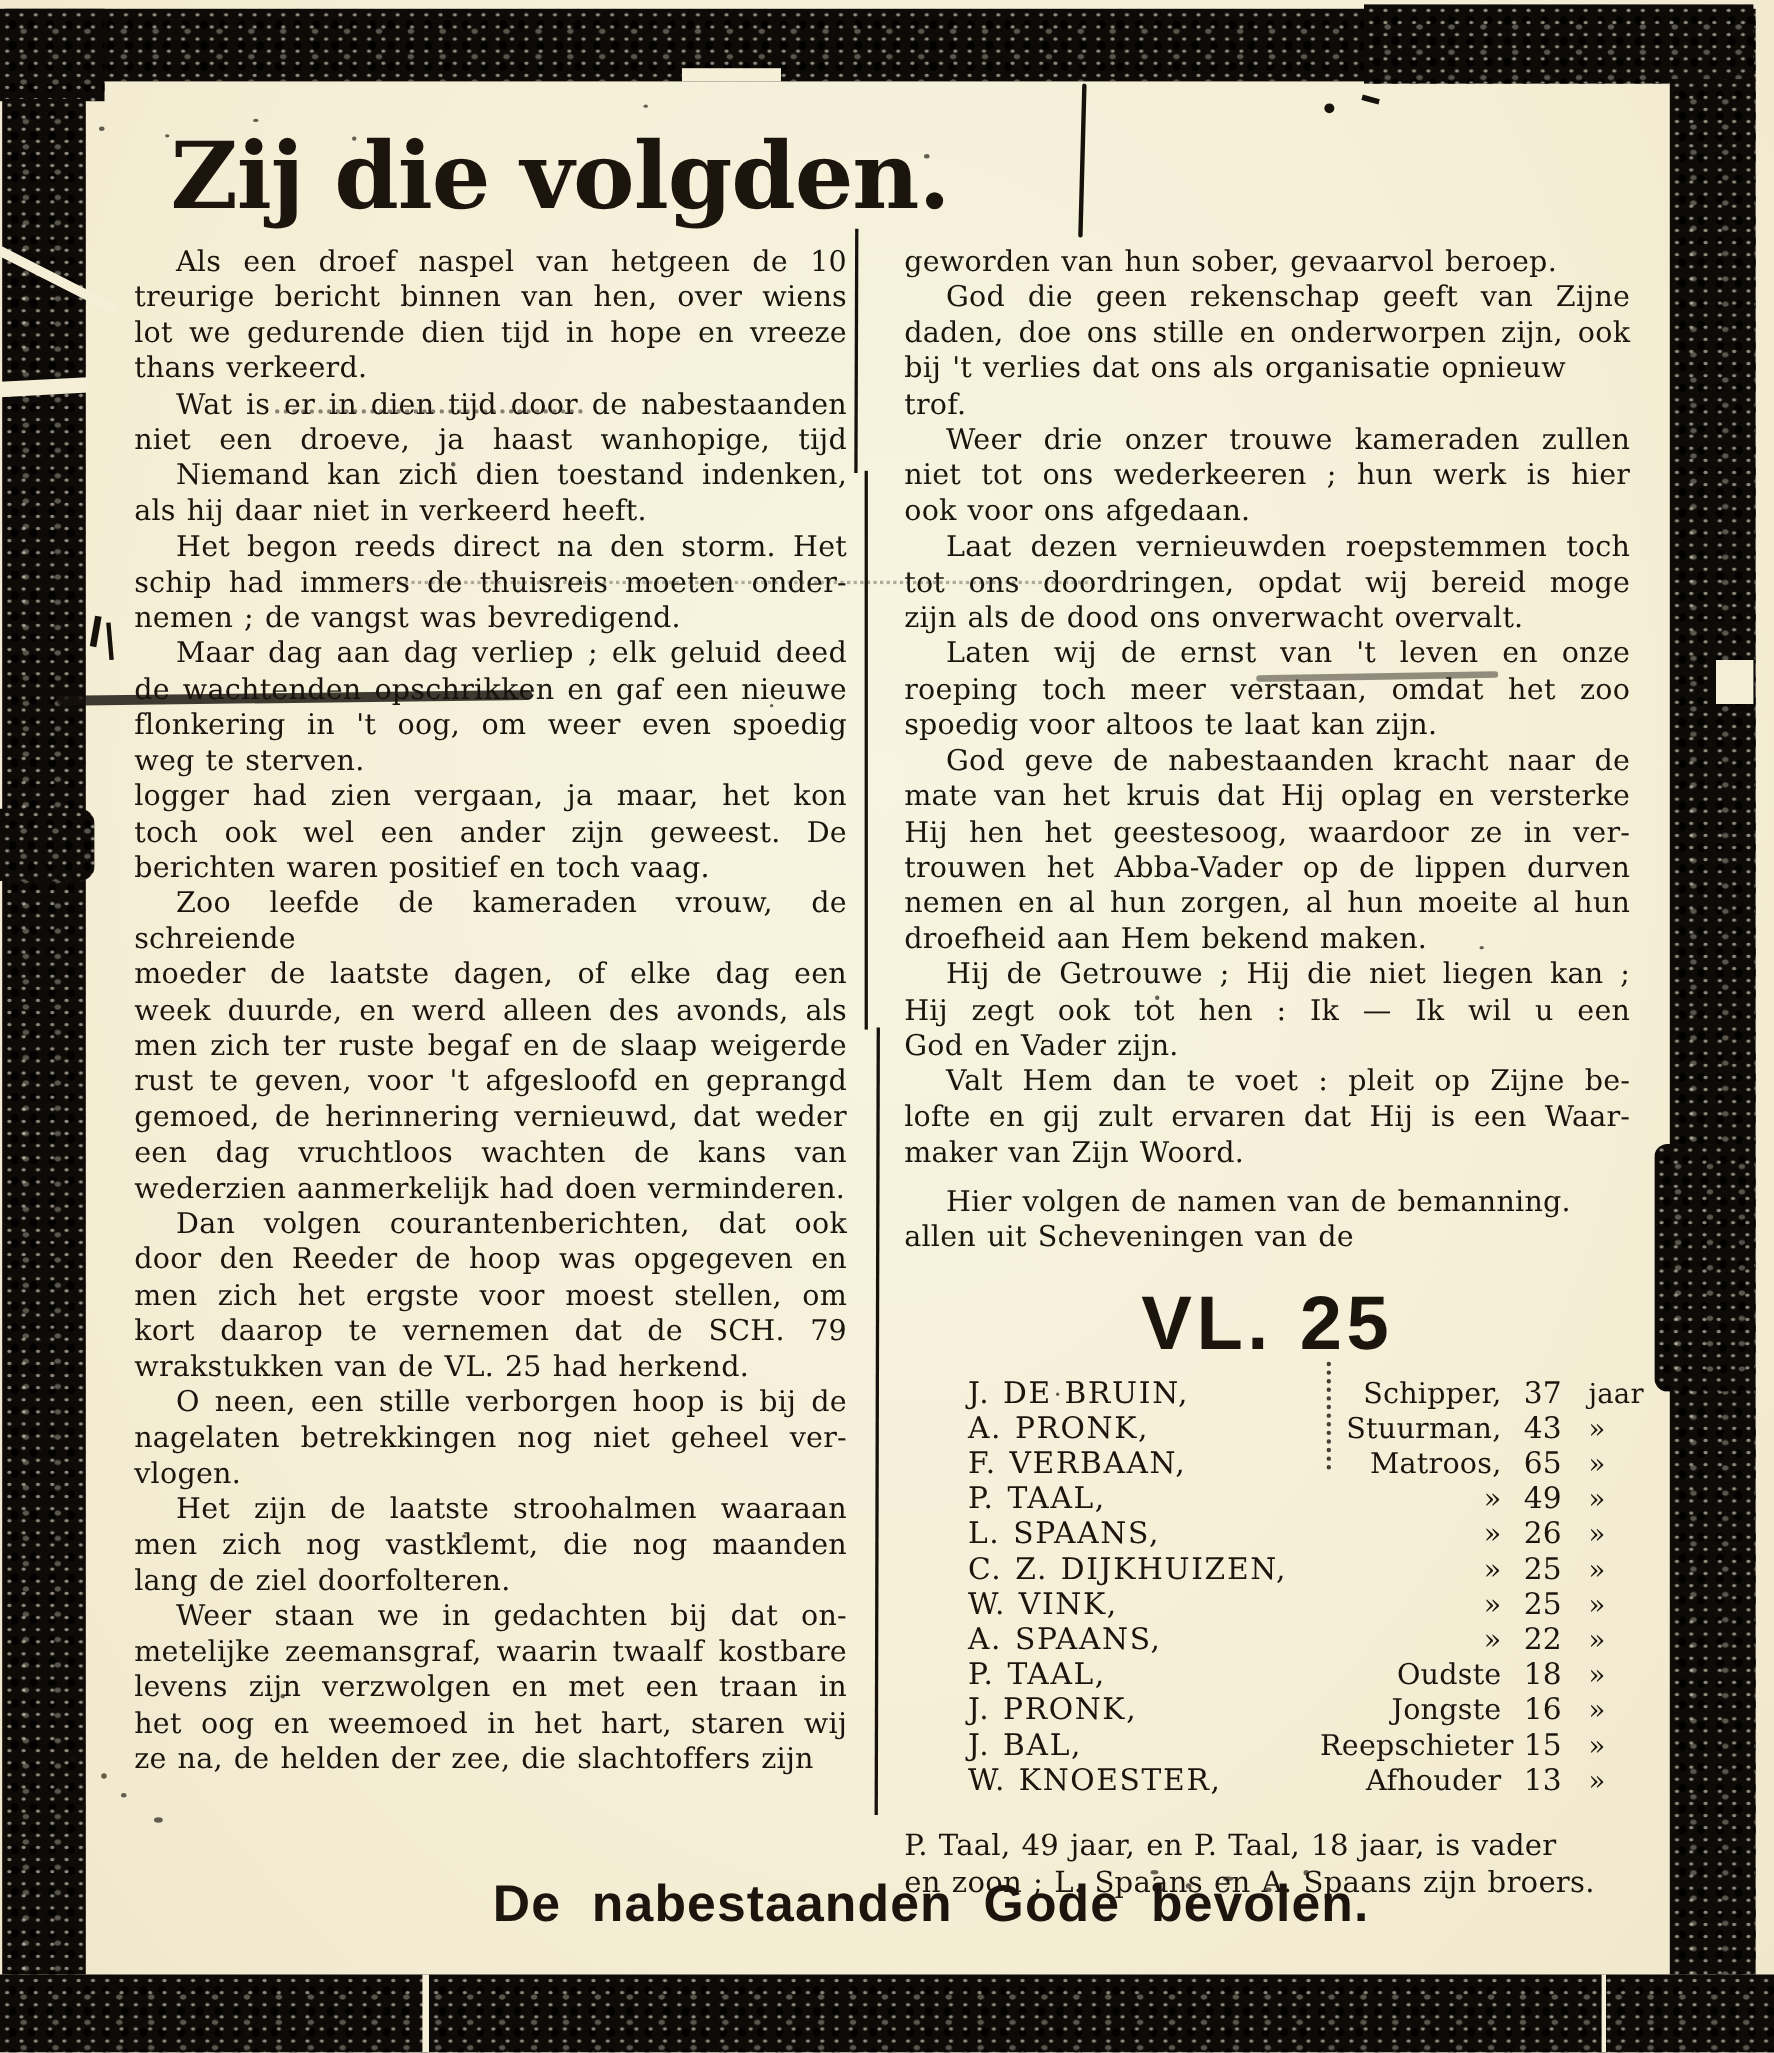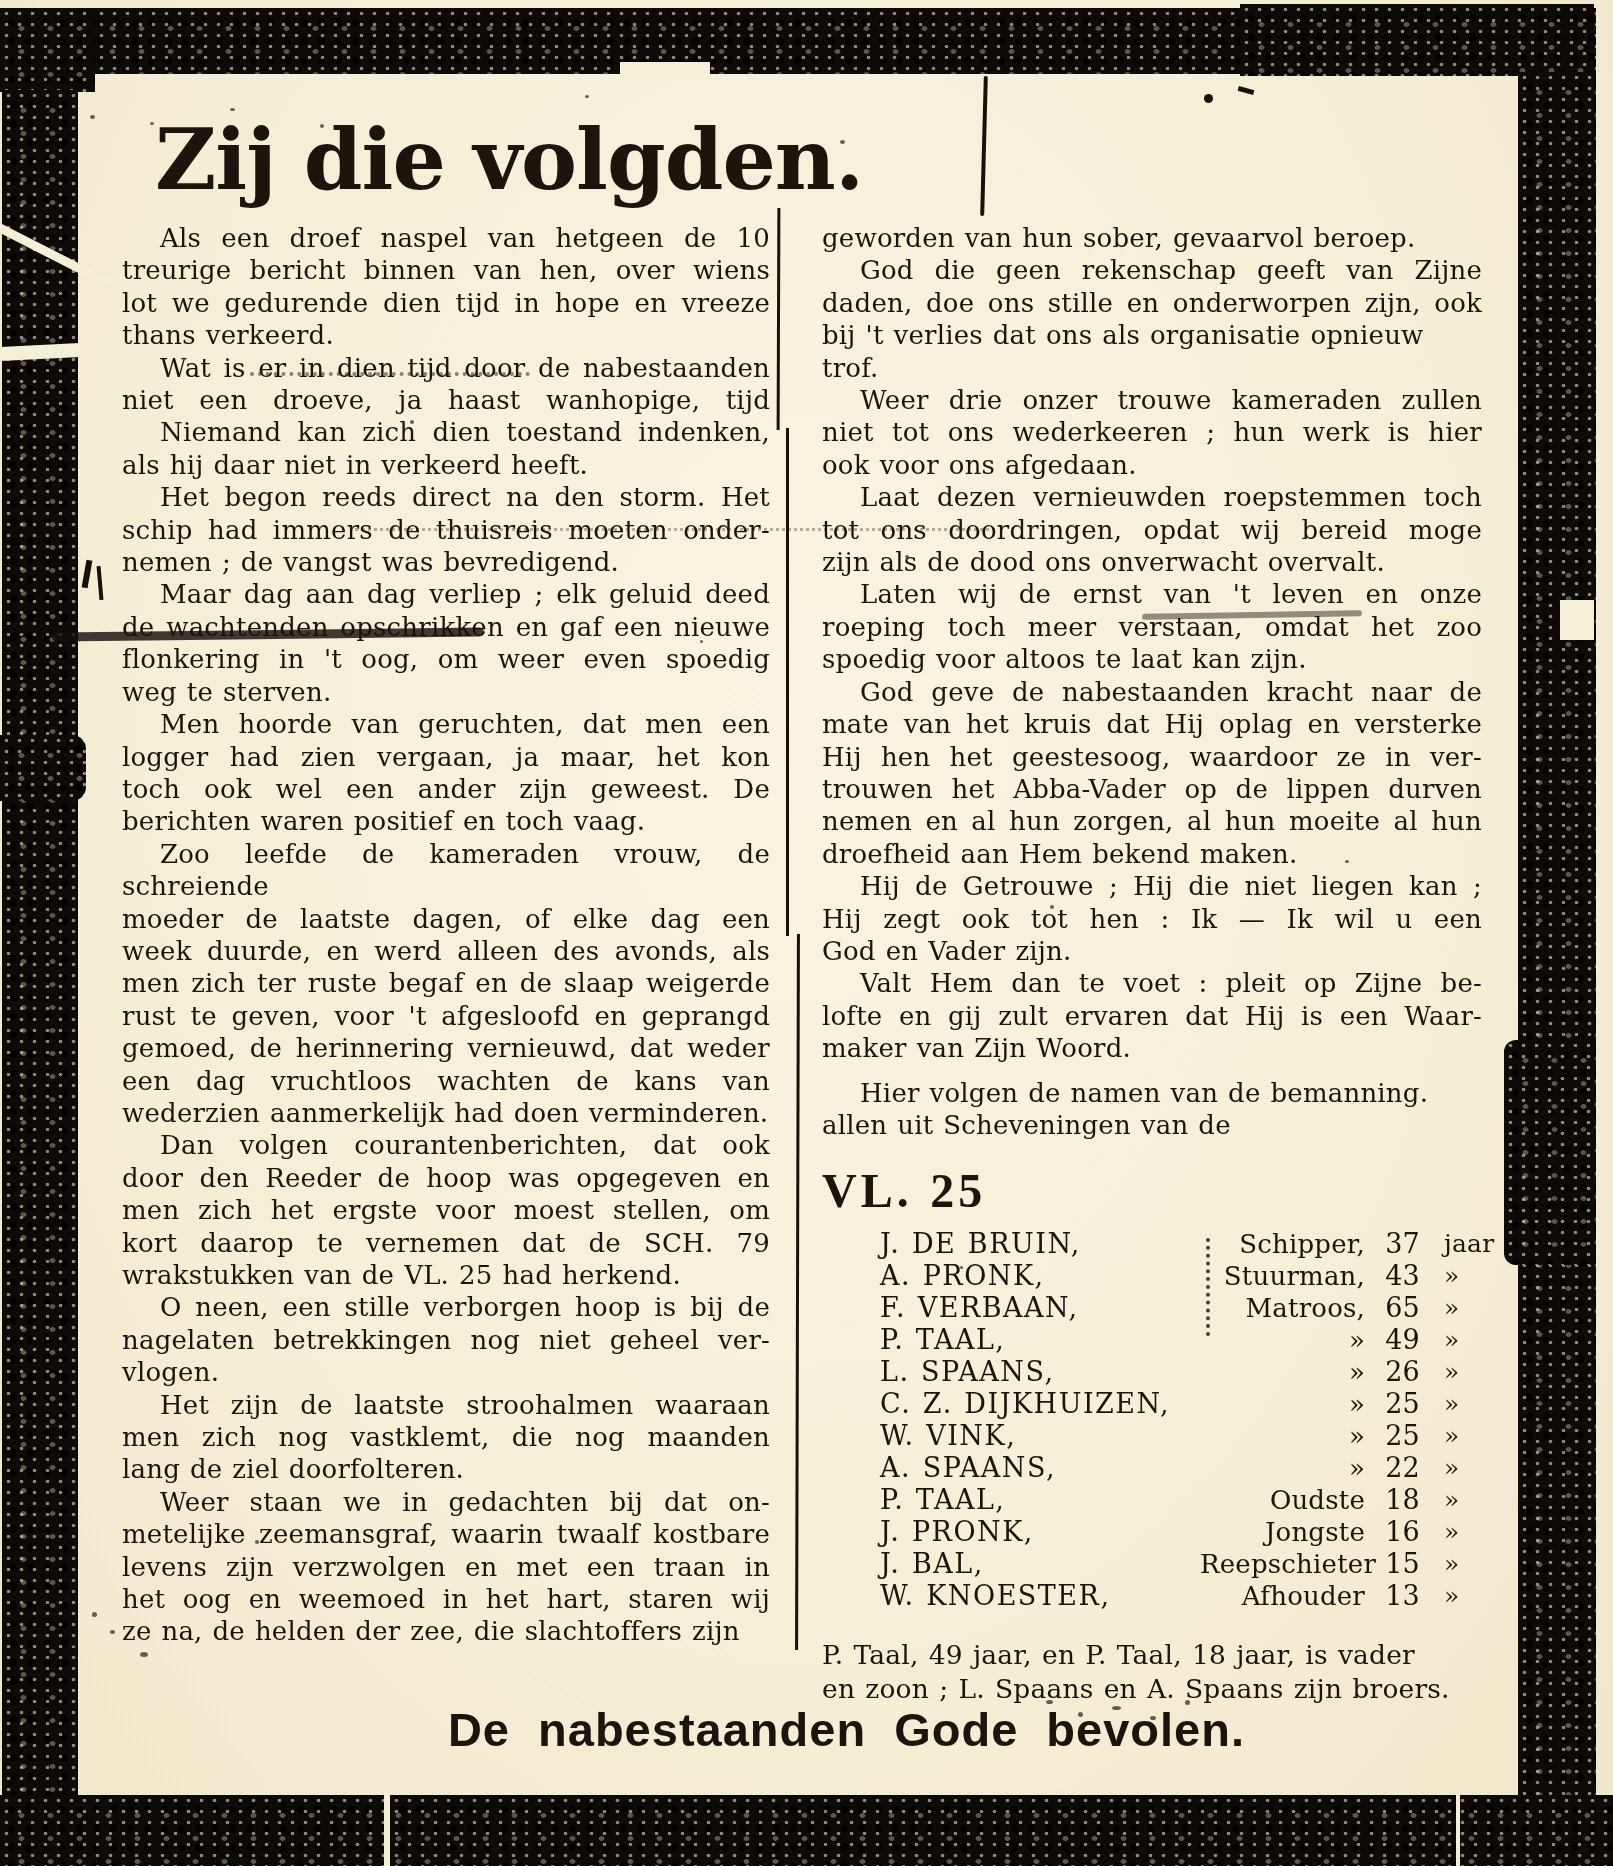--- a/index.html
+++ b/index.html
@@ -17,23 +17,23 @@
     position:absolute;top:222px;width:648px;
     font-size:26px;line-height:32.4px;letter-spacing:.2px;word-spacing:1.5px;
   }
   .col-left{left:122px;}
   .col-right{left:822px;width:660px;}
   .line{min-height:32.4px;}
   .jst{text-align:justify;text-align-last:justify;}
   .ind{text-indent:38px;}
   .crew-intro{margin-top:12px;}
   .vl-heading{
-    margin-top:24px;margin-bottom:10px;
-    font-family:Liberation Serif, serif;font-weight:700;
-    font-size:48px;letter-spacing:4px;line-height:1.1;
+    margin-top:24px;margin-bottom:10px;text-align:center;
+    font-family:Liberation Sans, sans-serif;font-weight:700;
+    font-size:69px;letter-spacing:4px;line-height:1.1;
   }
   .crew-rows{margin-left:58px;}
   .crew-row{display:grid;grid-template-columns:320px 165px 55px 64px;line-height:32px;}
   .crew-name{letter-spacing:1.5px;font-size:27px;}
   .crew-role{text-align:right;font-size:26px;}
   .crew-age{text-align:right;font-size:27px;}
   .crew-unit{padding-left:24px;font-size:25px;}
   .footnote{margin-top:26px;font-size:26.5px;line-height:34px;}
   .closing{
     position:absolute;left:95px;top:1702px;width:1150px;text-align:right;
@@ -106,21 +106,20 @@
       <div class="line jst">schip had immers de thuisreis moeten onder-</div>
       <div class="line">nemen ; de vangst was bevredigend.</div>
     </div>
     <div class="para">
       <div class="line jst ind">Maar dag aan dag verliep ; elk geluid deed</div>
       <div class="line jst">de wachtenden opschrikken en gaf een nieuwe</div>
       <div class="line jst">flonkering in 't oog, om weer even spoedig</div>
       <div class="line">weg te sterven.</div>
     </div>
     <div class="para">
-      <div class="line jst ind">Men hoorde van geruchten, dat men een</div>
       <div class="line jst">logger had zien vergaan, ja maar, het kon</div>
       <div class="line jst">toch ook wel een ander zijn geweest. De</div>
       <div class="line">berichten waren positief en toch vaag.</div>
     </div>
     <div class="para">
       <div class="line jst ind">Zoo leefde de kameraden vrouw, de schreiende</div>
       <div class="line jst">moeder de laatste dagen, of elke dag een</div>
       <div class="line jst">week duurde, en werd alleen des avonds, als</div>
       <div class="line jst">men zich ter ruste begaf en de slaap weigerde</div>
       <div class="line jst">rust te geven, voor 't afgesloofd en geprangd</div>

